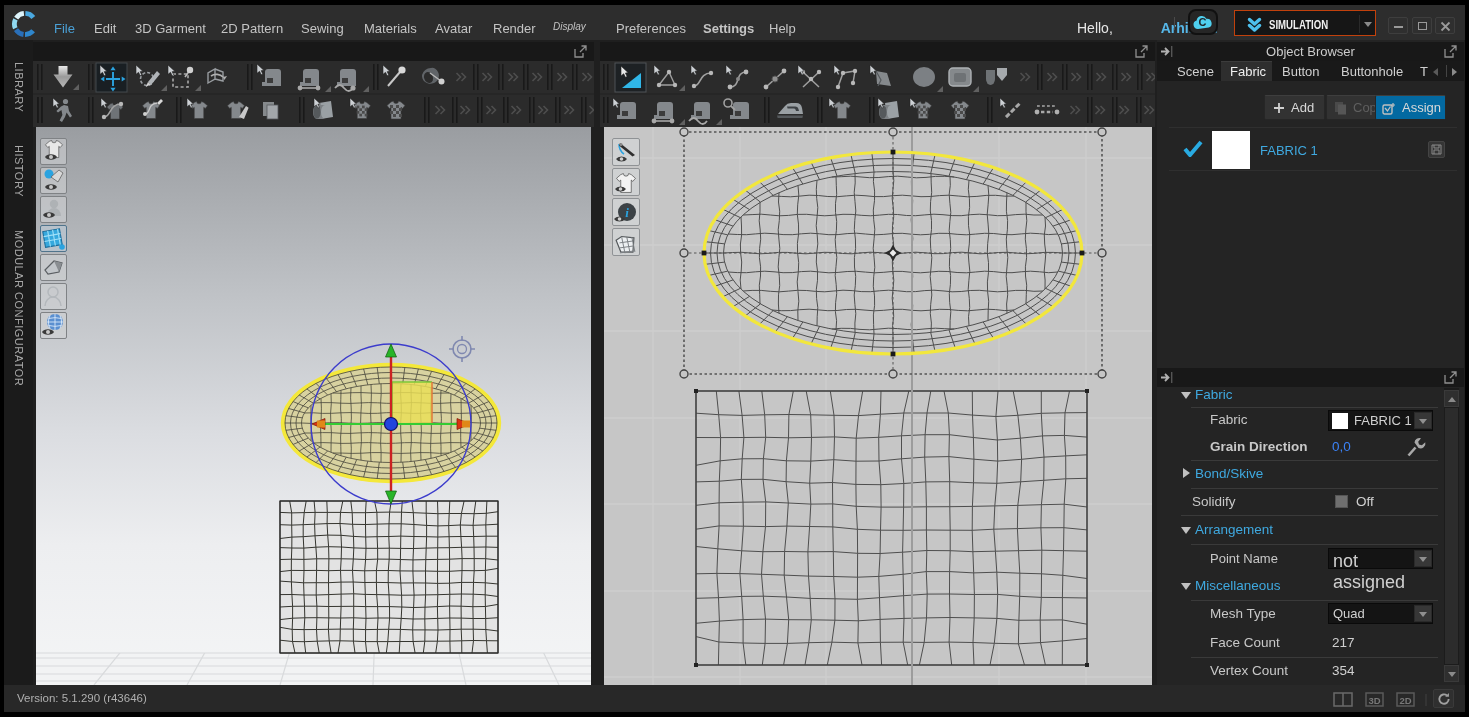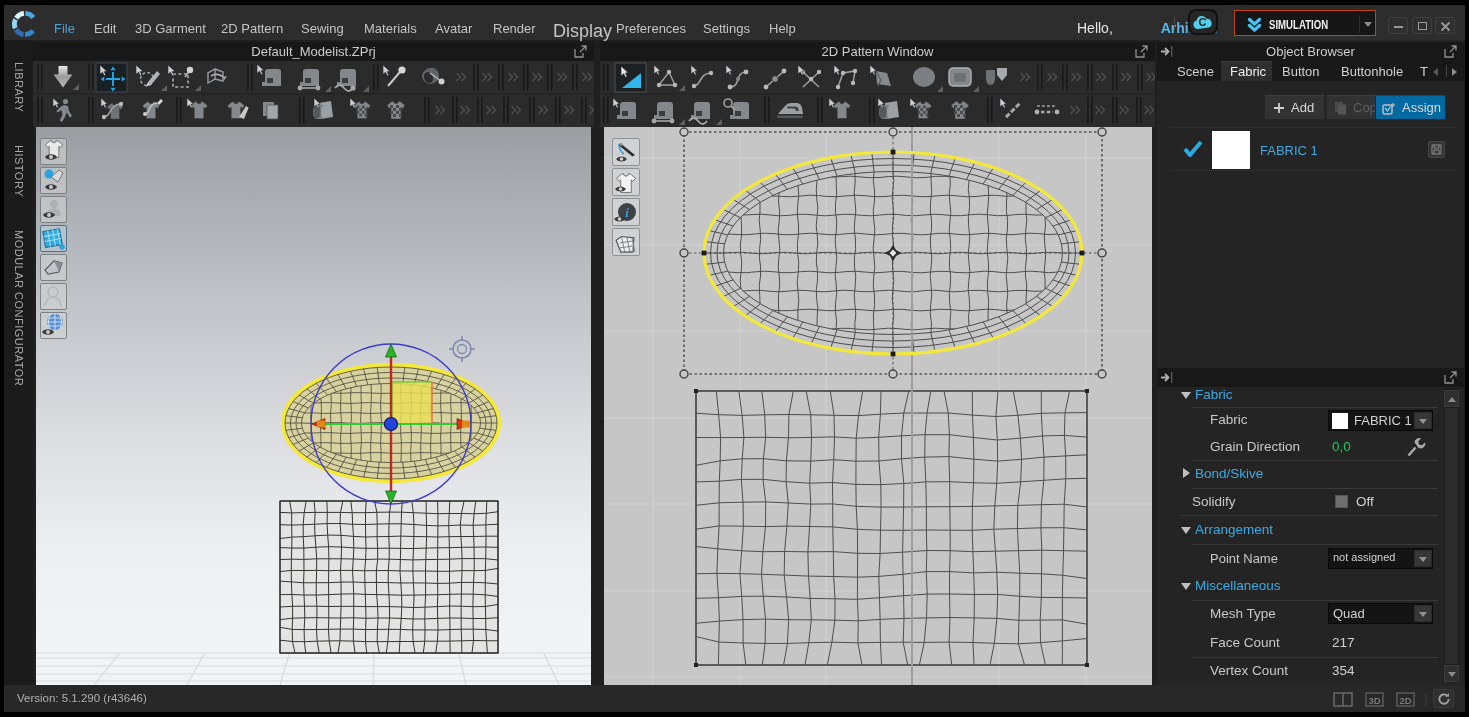--- a/index.html
+++ b/index.html
@@ -17,23 +17,23 @@
       <path d="M14.00,24.60 A10.6,10.6 0 0 0 22.12,20.81" stroke="#2f86cc" stroke-width="4.8" fill="none"></path>
     </svg>
     <div class="abs" style="left:50px;top:16px;font-size:13px;color:#4aa0d6;">File</div>
     <div class="abs" style="left:90px;top:16px;font-size:13px;color:#c4c4c4;">Edit</div>
     <div class="abs" style="left:131px;top:16px;font-size:13px;color:#c4c4c4;">3D Garment</div>
     <div class="abs" style="left:217px;top:16px;font-size:13px;color:#c4c4c4;">2D Pattern</div>
     <div class="abs" style="left:297px;top:16px;font-size:13px;color:#c4c4c4;">Sewing</div>
     <div class="abs" style="left:360px;top:16px;font-size:13px;color:#c4c4c4;">Materials</div>
     <div class="abs" style="left:431px;top:16px;font-size:13px;color:#c4c4c4;">Avatar</div>
     <div class="abs" style="left:489px;top:16px;font-size:13px;color:#c4c4c4;">Render</div>
-    <div class="abs" style="left:549px;top:16px;font-size:18px;color:#c4c4c4;">Display</div>
+    <div class="abs" style="left:549px;top:16px;font-size:10px;color:#c4c4c4;font-style:italic;">Display</div>
     <div class="abs" style="left:612px;top:16px;font-size:13px;color:#c4c4c4;">Preferences</div>
-    <div class="abs" style="left:699px;top:16px;font-size:13px;color:#c4c4c4;">Settings</div>
+    <div class="abs" style="left:699px;top:16px;font-size:13px;color:#c4c4c4;font-weight:bold;">Settings</div>
     <div class="abs" style="left:765px;top:16px;font-size:13px;color:#c4c4c4;">Help</div>
     <div class="abs" style="left:1073px;top:15px;font-size:14px;color:#e6e6e6;">Hello, <b style="color:#56b7e8;margin-left:44px;">Arhimed</b></div>
     <div class="abs" style="left:1170px;top:12px;width:1px;height:13px;background:#4a4a4a;"></div>
     <div class="abs" style="left:1184px;top:4px;width:30px;height:26px;background:#262626;border:2px solid #111;border-radius:8px;"></div>
 <svg class="abs" style="left:1188px;top:7px;" width="22" height="20" viewBox="0 0 22 20">
 <path d="M6,17 a4.4,4.4 0 0 1 -1.4,-8.6 a5.2,5.2 0 0 1 9.8,-1.6 a4.6,4.6 0 0 1 2.4,8.8 z" fill="#4fd0ef"></path>
 <text x="10.6" y="13.6" font-size="11" font-weight="bold" fill="#20262a" text-anchor="middle" font-family="Liberation Sans">C</text>
 </svg>
     <div class="abs" style="left:1230px;top:5px;width:142px;height:26px;background:#161616;border:1px solid #c2410c;">
 <svg class="abs" style="left:12px;top:6px;" width="15" height="15" viewBox="0 0 15 15">
@@ -55,27 +55,25 @@
         <path d="M1.5,1.5 L9.5,9.5 M9.5,1.5 L1.5,9.5" stroke="#9a9a9a" stroke-width="1.8"></path>
       </svg>
     </div>
   </div>
 <div class="abs" style="left:4px;top:40px;width:29px;height:645px;background:#1b1b1b;">
 <div class="abs" style="left:9px;top:22px;writing-mode:vertical-rl;font-size:11px;color:#a8a8a8;letter-spacing:0.5px;">LIBRARY</div>
 <div class="abs" style="left:9px;top:105px;writing-mode:vertical-rl;font-size:11px;color:#a8a8a8;letter-spacing:0.5px;">HISTORY</div>
 <div class="abs" style="left:9px;top:190px;writing-mode:vertical-rl;font-size:11px;color:#a8a8a8;letter-spacing:0.5px;">MODULAR CONFIGURATOR</div>
 </div>
 <div class="abs" style="left:33px;top:42px;width:561px;height:19px;background:#181818;">
-<div class="abs" style="left:0;top:2px;width:100%;text-align:center;font-size:13px;color:#cccccc;">Default_Modelist.ZPrj</div>
 <svg class="abs" style="left:541px;top:3px;" width="13" height="13" viewBox="0 0 13 13">
 <path d="M1,4 v8 h8 v-4 M6,7 L12,1 M7.5,1 H12 V5.5" stroke="#8f8f8f" stroke-width="1.3" fill="none"></path>
 </svg>
   </div>
 <div class="abs" style="left:600px;top:42px;width:555px;height:19px;background:#181818;">
-<div class="abs" style="left:0;top:2px;width:100%;text-align:center;font-size:13px;color:#cccccc;">2D Pattern Window</div>
 <svg class="abs" style="left:535px;top:3px;" width="13" height="13" viewBox="0 0 13 13">
 <path d="M1,4 v8 h8 v-4 M6,7 L12,1 M7.5,1 H12 V5.5" stroke="#8f8f8f" stroke-width="1.3" fill="none"></path>
 </svg>
   </div>
 <div class="abs" style="left:33px;top:61px;width:561px;height:66px;background:#2b2b2b;"></div>
 <div class="abs" style="left:600px;top:61px;width:555px;height:66px;background:#2b2b2b;"></div>
 <div class="abs" style="left:33px;top:93px;width:561px;height:2px;background:#262626;"></div>
 <div class="abs" style="left:600px;top:93px;width:555px;height:2px;background:#262626;"></div>
 <svg class="abs" style="left:33px;top:61px;" width="561" height="66" viewBox="0 0 561 66">
     <rect x="4" y="3" width="1.6" height="26" fill="#191919"></rect>
@@ -870,40 +868,40 @@
     <div class="abs" style="left:38px;top:347px;font-size:13.5px;color:#3fa9e0;">Fabric</div>
     <div class="abs" style="left:34px;top:367px;width:247px;height:1px;background:#3a3a3a;"></div>
     <div class="abs" style="left:53px;top:372px;font-size:13.5px;color:#c8c8c8;">Fabric</div>
     <div class="abs" style="left:171px;top:370px;width:105px;height:21px;background:#141414;border:1px solid #0a0a0a;">
       <div class="abs" style="left:3px;top:2px;width:16px;height:16px;background:#fff;"></div>
       <div class="abs" style="left:25px;top:2px;font-size:13px;color:#d0d0d0;">FABRIC 1</div>
       <div class="abs" style="left:85px;top:1px;width:18px;height:17px;background:#373737;border:1px solid #2a2a2a;">
         <div class="abs" style="left:4px;top:6px;width:0;height:0;border-left:4.5px solid transparent;border-right:4.5px solid transparent;border-top:5.5px solid #909090;"></div>
       </div>
     </div>
-    <div class="abs" style="left:53px;top:399px;font-size:13.5px;color:#c8c8c8;">Grain Direction</div>
-    <div class="abs" style="left:175px;top:399px;font-size:13.5px;color:#22c55e;">0,0</div>
+    <div class="abs" style="left:53px;top:399px;font-size:13.5px;color:#c8c8c8;font-weight:bold;">Grain Direction</div>
+    <div class="abs" style="left:175px;top:399px;font-size:13.5px;color:#3b82f6;">0,0</div>
     <svg class="abs" style="left:248px;top:396px;" width="22" height="22" viewBox="0 0 22 22">
 <path d="M3.5,19.5 L10.5,11.5" stroke="#a8a8a8" stroke-width="2.6" fill="none"></path>
 <path d="M9.5,6.5 a5,5 0 0 1 6.5,-4.3 l-2.8,3.6 l0.8,2.8 l2.9,0.6 l3.4,-3 a5,5 0 0 1 -6.8,5.8 z" fill="#a8a8a8"></path>
     </svg>
     <div class="abs" style="left:34px;top:420px;width:247px;height:1px;background:#3a3a3a;"></div>
     <div class="abs" style="left:26px;top:428px;width:0;height:0;border-top:5.5px solid transparent;border-bottom:5.5px solid transparent;border-left:7px solid #c0c0c0;"></div>
     <div class="abs" style="left:38px;top:426px;font-size:13.5px;color:#3fa9e0;">Bond/Skive</div>
     <div class="abs" style="left:34px;top:448px;width:247px;height:1px;background:#3a3a3a;"></div>
     <div class="abs" style="left:35px;top:454px;font-size:13.5px;color:#c8c8c8;">Solidify</div>
     <div class="abs" style="left:178px;top:455px;width:13px;height:13px;background:#6f6f6f;border:1px solid #555;"></div>
     <div class="abs" style="left:199px;top:454px;font-size:13.5px;color:#d0d0d0;">Off</div>
     <div class="abs" style="left:24px;top:475px;width:257px;height:1px;background:#3a3a3a;"></div>
     <div class="abs" style="left:24px;top:487px;width:0;height:0;border-left:5.5px solid transparent;border-right:5.5px solid transparent;border-top:7px solid #c0c0c0;"></div>
     <div class="abs" style="left:38px;top:482px;font-size:13.5px;color:#3fa9e0;">Arrangement</div>
     <div class="abs" style="left:34px;top:504px;width:247px;height:1px;background:#3a3a3a;"></div>
     <div class="abs" style="left:53px;top:511px;font-size:13px;color:#c8c8c8;">Point Name</div>
     <div class="abs" style="left:171px;top:508px;width:105px;height:21px;background:#141414;border:1px solid #0a0a0a;">
-      <div class="abs" style="left:4px;top:2px;font-size:11px;color:#d0d0d0;">not assigned</div>
+      <div class="abs" style="left:4px;top:2px;font-size:18px;color:#d0d0d0;">not assigned</div>
       <div class="abs" style="left:85px;top:1px;width:18px;height:17px;background:#373737;border:1px solid #2a2a2a;">
         <div class="abs" style="left:4px;top:6px;width:0;height:0;border-left:4.5px solid transparent;border-right:4.5px solid transparent;border-top:5.5px solid #909090;"></div>
       </div>
     </div>
     <div class="abs" style="left:24px;top:543px;width:0;height:0;border-left:5.5px solid transparent;border-right:5.5px solid transparent;border-top:7px solid #c0c0c0;"></div>
     <div class="abs" style="left:38px;top:538px;font-size:13.5px;color:#3fa9e0;">Miscellaneous</div>
     <div class="abs" style="left:34px;top:560px;width:247px;height:1px;background:#3a3a3a;"></div>
     <div class="abs" style="left:53px;top:566px;font-size:13.5px;color:#c8c8c8;">Mesh Type</div>
     <div class="abs" style="left:171px;top:563px;width:105px;height:21px;background:#141414;border:1px solid #0a0a0a;">
       <div class="abs" style="left:4px;top:2px;font-size:13px;color:#d0d0d0;">Quad</div>

